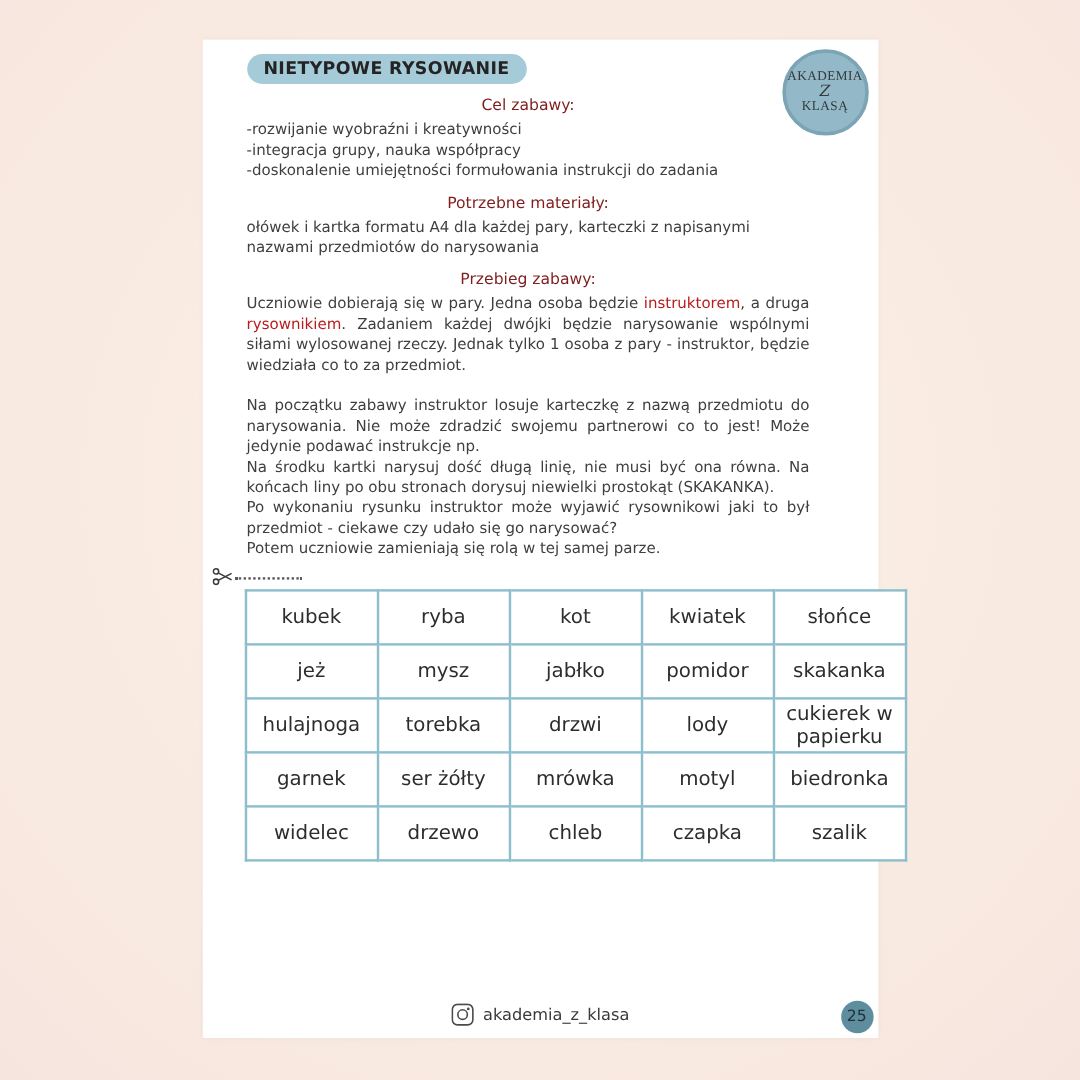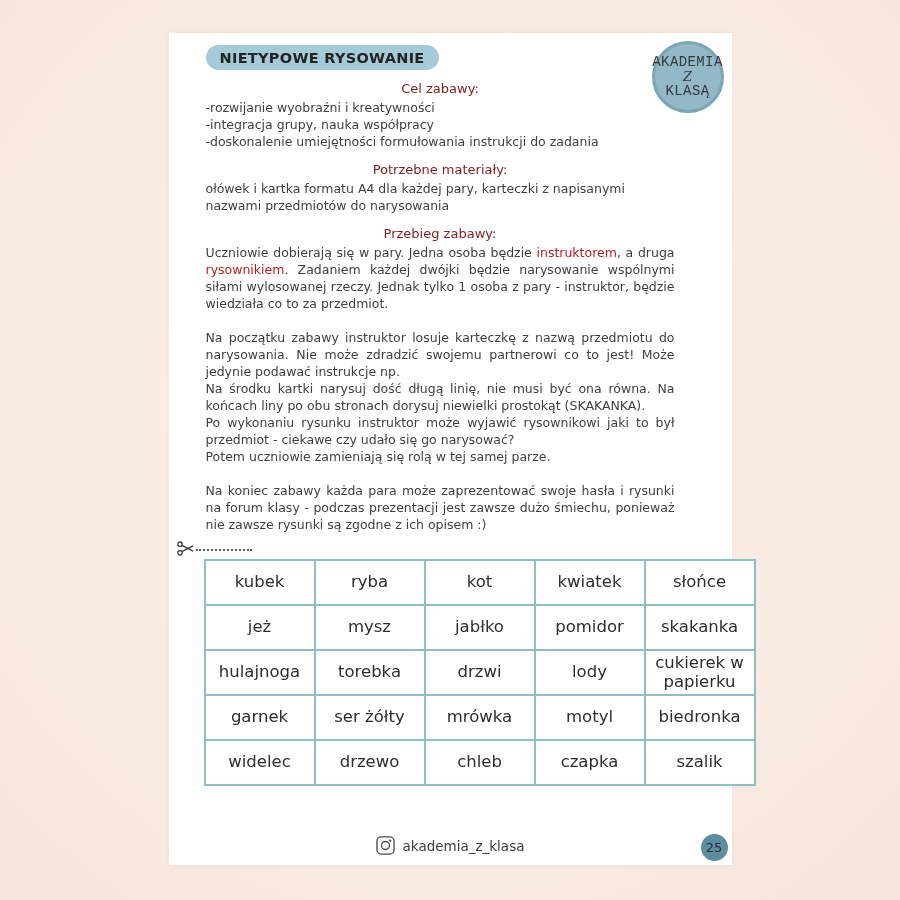--- a/index.html
+++ b/index.html
@@ -29,21 +29,21 @@
     color:#232323;
     letter-spacing:0.3px;
   }
   .logo{
     position:absolute;top:8px;right:8px;
     width:66px;height:66px;border-radius:50%;
     background:#93b8c8;border:3px solid #7ba4b5;
     display:flex;flex-direction:column;align-items:center;justify-content:center;
     color:#35393b;text-align:center;line-height:1.05;
   }
-  .logo .l1,.logo .l3{font-family:Liberation Mono, monospace;font-size:14px;letter-spacing:0.4px;}
+  .logo .l1,.logo .l3{font-family:Liberation Serif, serif;font-size:11px;letter-spacing:0.4px;}
   .logo .l2{font-family:"DejaVu Serif","Liberation Serif",serif;font-size:13px;font-style:italic;}
   .heading{
     color:#7f1d1d;
     font-size:13px;
     margin:12px 0 3px 0;
     text-align:center;
   }
   .h-first{margin-top:11px;}
   .plain-line{font-size:12.5px;line-height:17px;}
   .para{font-size:12.5px;line-height:17px;text-align:justify;margin:0;}
@@ -106,21 +106,20 @@
   <p class="para" style="text-align:left">ołówek i kartka formatu A4 dla każdej pary, karteczki z napisanymi nazwami przedmiotów do narysowania</p>
 
   <div class="heading">Przebieg zabawy:</div>
   <p class="para"><span>Uczniowie dobierają się w pary. Jedna osoba będzie </span><span class="teal">instruktorem</span><span>, a druga </span><span class="teal">rysownikiem</span><span>. Zadaniem każdej dwójki będzie narysowanie wspólnymi siłami wylosowanej rzeczy. Jednak tylko 1 osoba z pary - instruktor, będzie wiedziała co to za przedmiot.</span></p>
 
   <p class="para gap-top">Na początku zabawy instruktor losuje karteczkę z nazwą przedmiotu do narysowania. Nie może zdradzić swojemu partnerowi co to jest! Może jedynie podawać instrukcje np.</p>
   <p class="para">Na środku kartki narysuj dość długą linię, nie musi być ona równa. Na końcach liny po obu stronach dorysuj niewielki prostokąt (SKAKANKA).</p>
   <p class="para">Po wykonaniu rysunku instruktor może wyjawić rysownikowi jaki to był przedmiot - ciekawe czy udało się go narysować?</p>
   <p class="para">Potem uczniowie zamieniają się rolą w tej samej parze.</p>
 
-  <p class="para gap-top">Na koniec zabawy każda para może zaprezentować swoje hasła i rysunki na forum klasy - podczas prezentacji jest zawsze dużo śmiechu, ponieważ nie zawsze rysunki są zgodne z ich opisem :)</p>
 
   <div class="cut-line">
     <svg class="scissors" width="17" height="15" viewBox="0 0 17 15">
       <circle cx="3" cy="3.2" r="2.2" fill="none" stroke="#3a3a3a" stroke-width="1.3"></circle>
       <circle cx="3" cy="11.8" r="2.2" fill="none" stroke="#3a3a3a" stroke-width="1.3"></circle>
       <line x1="4.8" y1="4.4" x2="16" y2="10.2" stroke="#3a3a3a" stroke-width="1.3"></line>
       <line x1="4.8" y1="10.6" x2="16" y2="4.8" stroke="#3a3a3a" stroke-width="1.3"></line>
     </svg>
     <span class="cut-dots"></span>
   </div>

